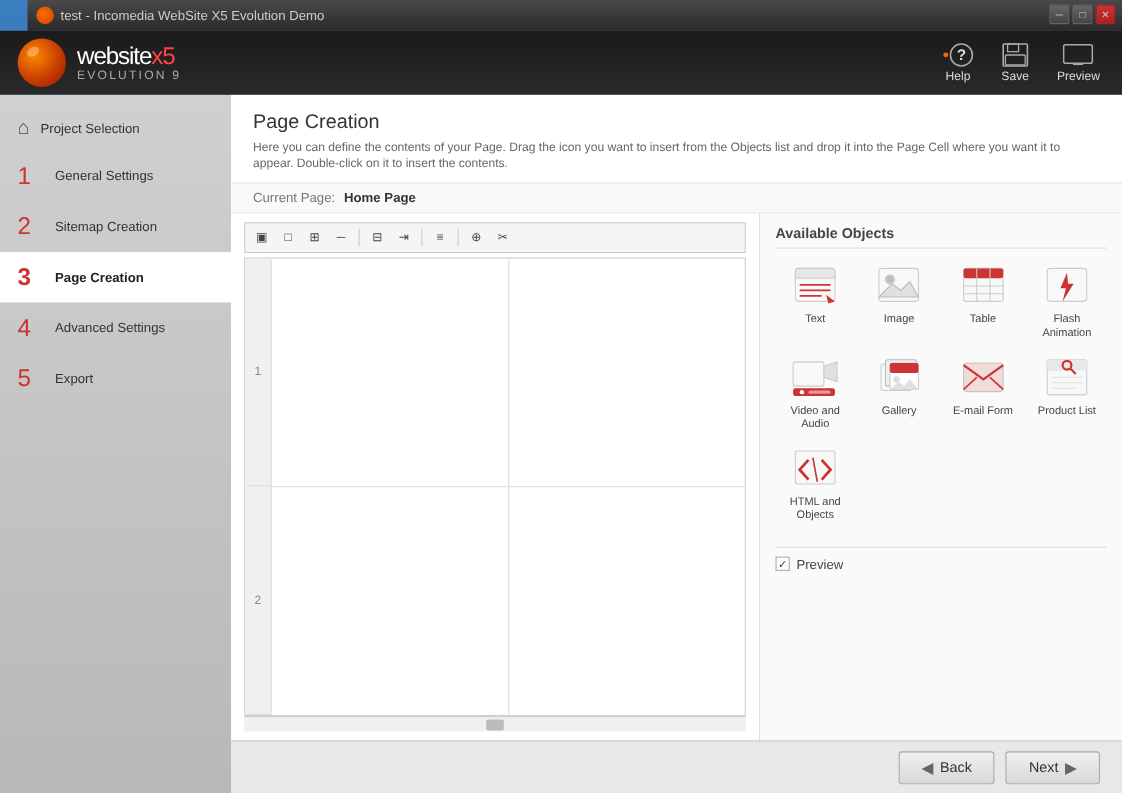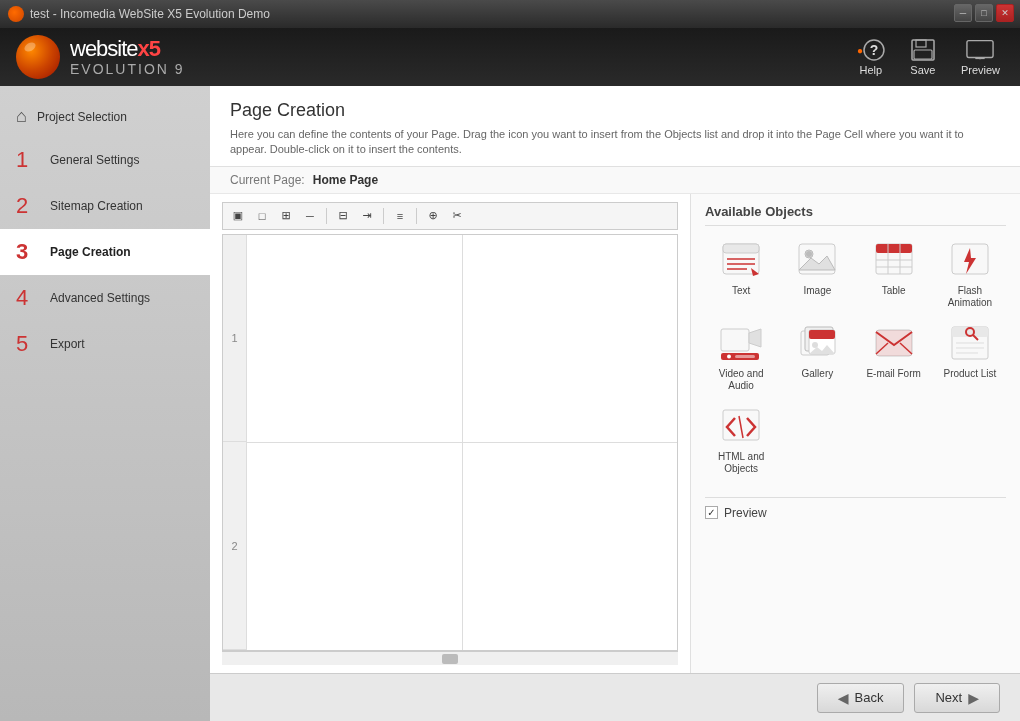--- a/index.html
+++ b/index.html
@@ -16,20 +16,21 @@
     
     .title-bar {
       background: linear-gradient(to bottom, #4a4a4a, #2a2a2a);
       height: 28px;
       display: flex;
       align-items: center;
       padding: 0 8px;
       color: #ccc;
       font-size: 12px;
       position: relative;
+      margin-left: 25px;
     }
     .title-bar-icon {
       width: 16px;
       height: 16px;
       background: radial-gradient(circle at 40% 40%, #ff6b00, #cc4400);
       border-radius: 50%;
       margin-right: 6px;
     }
     .title-bar-controls {
       position: absolute;
@@ -96,24 +97,24 @@
       display: flex;
       flex-direction: column;
     }
     .logo-website {
       color: white;
       font-size: 22px;
       font-weight: 300;
       letter-spacing: -1px;
       line-height: 1.1;
     }
-    .logo-website span { color: #ff4444; font-weight: 700; text-align: center; }
+    .logo-website span { color: #ff4444; font-weight: 400; text-align: center; }
     .logo-evolution {
       color: #aaa;
-      font-size: 14px;
+      font-size: 11px;
       letter-spacing: 2px;
       text-transform: uppercase;
     }
     .header-actions {
       position: absolute;
       right: 20px;
       display: flex;
       align-items: center;
       gap: 24px;
     }

